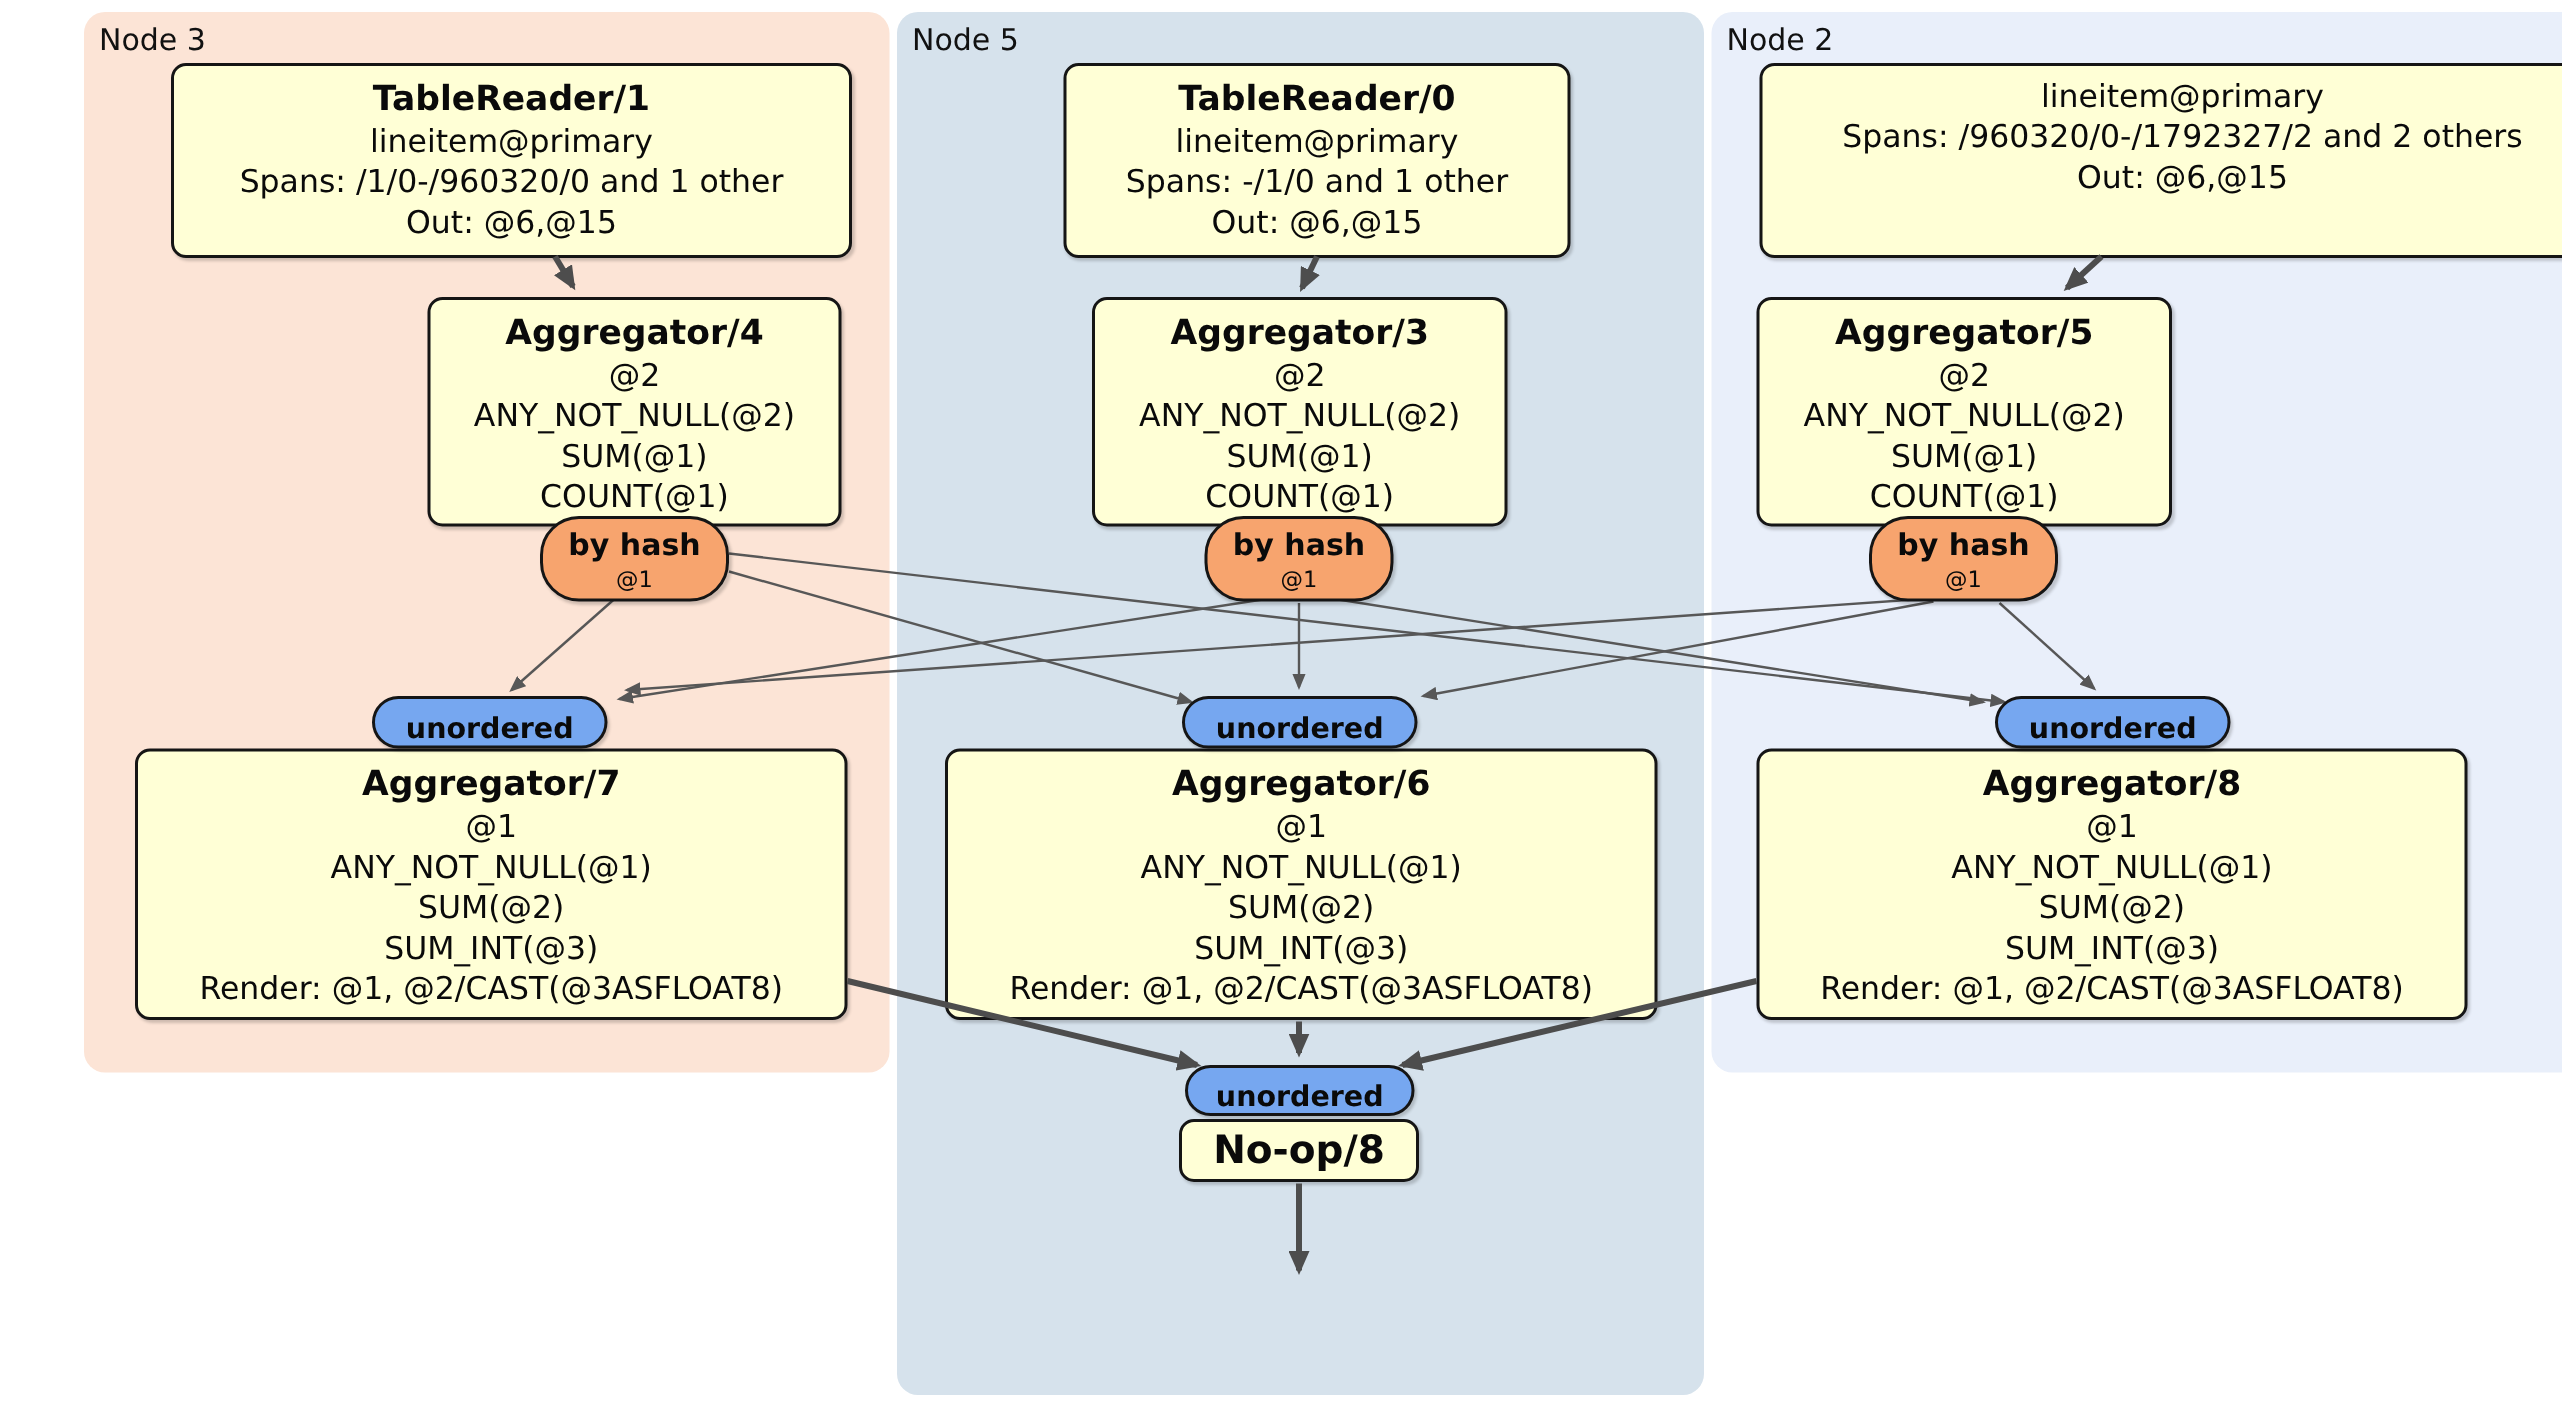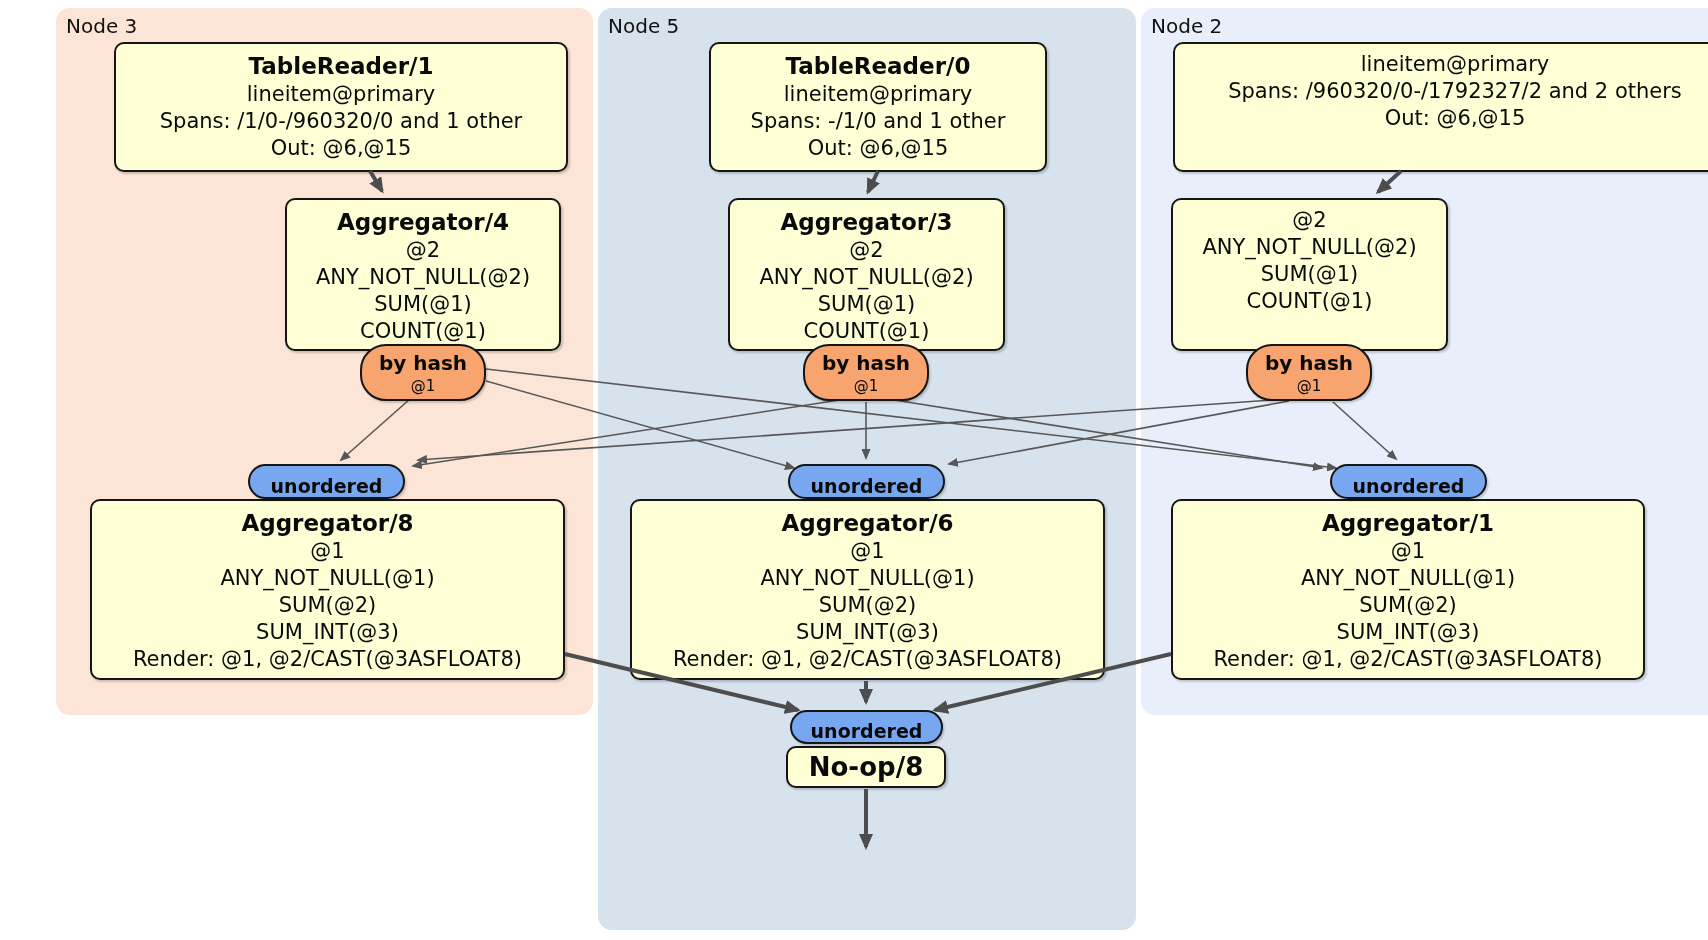--- a/index.html
+++ b/index.html
@@ -140,46 +140,47 @@
 
   <div class="box" style="left:680px;top:198px;width:277px;height:153px;">
     <div class="box-title">Aggregator/3</div>
     <div class="box-line">@2</div>
     <div class="box-line">ANY_NOT_NULL(@2)</div>
     <div class="box-line">SUM(@1)</div>
     <div class="box-line">COUNT(@1)</div>
   </div>
 
   <div class="box" style="left:1123px;top:198px;width:277px;height:153px;">
+    <div class="box-title">Aggregator/5</div>
     <div class="box-line">@2</div>
     <div class="box-line">ANY_NOT_NULL(@2)</div>
     <div class="box-line">SUM(@1)</div>
     <div class="box-line">COUNT(@1)</div>
   </div>
 
   <div class="box" style="left:42px;top:499px;width:475px;height:181px;">
-    <div class="box-title">Aggregator/8</div>
+    <div class="box-title">Aggregator/7</div>
     <div class="box-line">@1</div>
     <div class="box-line">ANY_NOT_NULL(@1)</div>
     <div class="box-line">SUM(@2)</div>
     <div class="box-line">SUM_INT(@3)</div>
     <div class="box-line">Render: @1, @2/CAST(@3ASFLOAT8)</div>
   </div>
 
   <div class="box" style="left:582px;top:499px;width:475px;height:181px;">
     <div class="box-title">Aggregator/6</div>
     <div class="box-line">@1</div>
     <div class="box-line">ANY_NOT_NULL(@1)</div>
     <div class="box-line">SUM(@2)</div>
     <div class="box-line">SUM_INT(@3)</div>
     <div class="box-line">Render: @1, @2/CAST(@3ASFLOAT8)</div>
   </div>
 
   <div class="box" style="left:1123px;top:499px;width:474px;height:181px;">
-    <div class="box-title">Aggregator/1</div>
+    <div class="box-title">Aggregator/8</div>
     <div class="box-line">@1</div>
     <div class="box-line">ANY_NOT_NULL(@1)</div>
     <div class="box-line">SUM(@2)</div>
     <div class="box-line">SUM_INT(@3)</div>
     <div class="box-line">Render: @1, @2/CAST(@3ASFLOAT8)</div>
   </div>
 
   <div class="box small" style="left:738px;top:746px;width:160px;height:42px;">
     <div class="box-title">No-op/8</div>
   </div>

